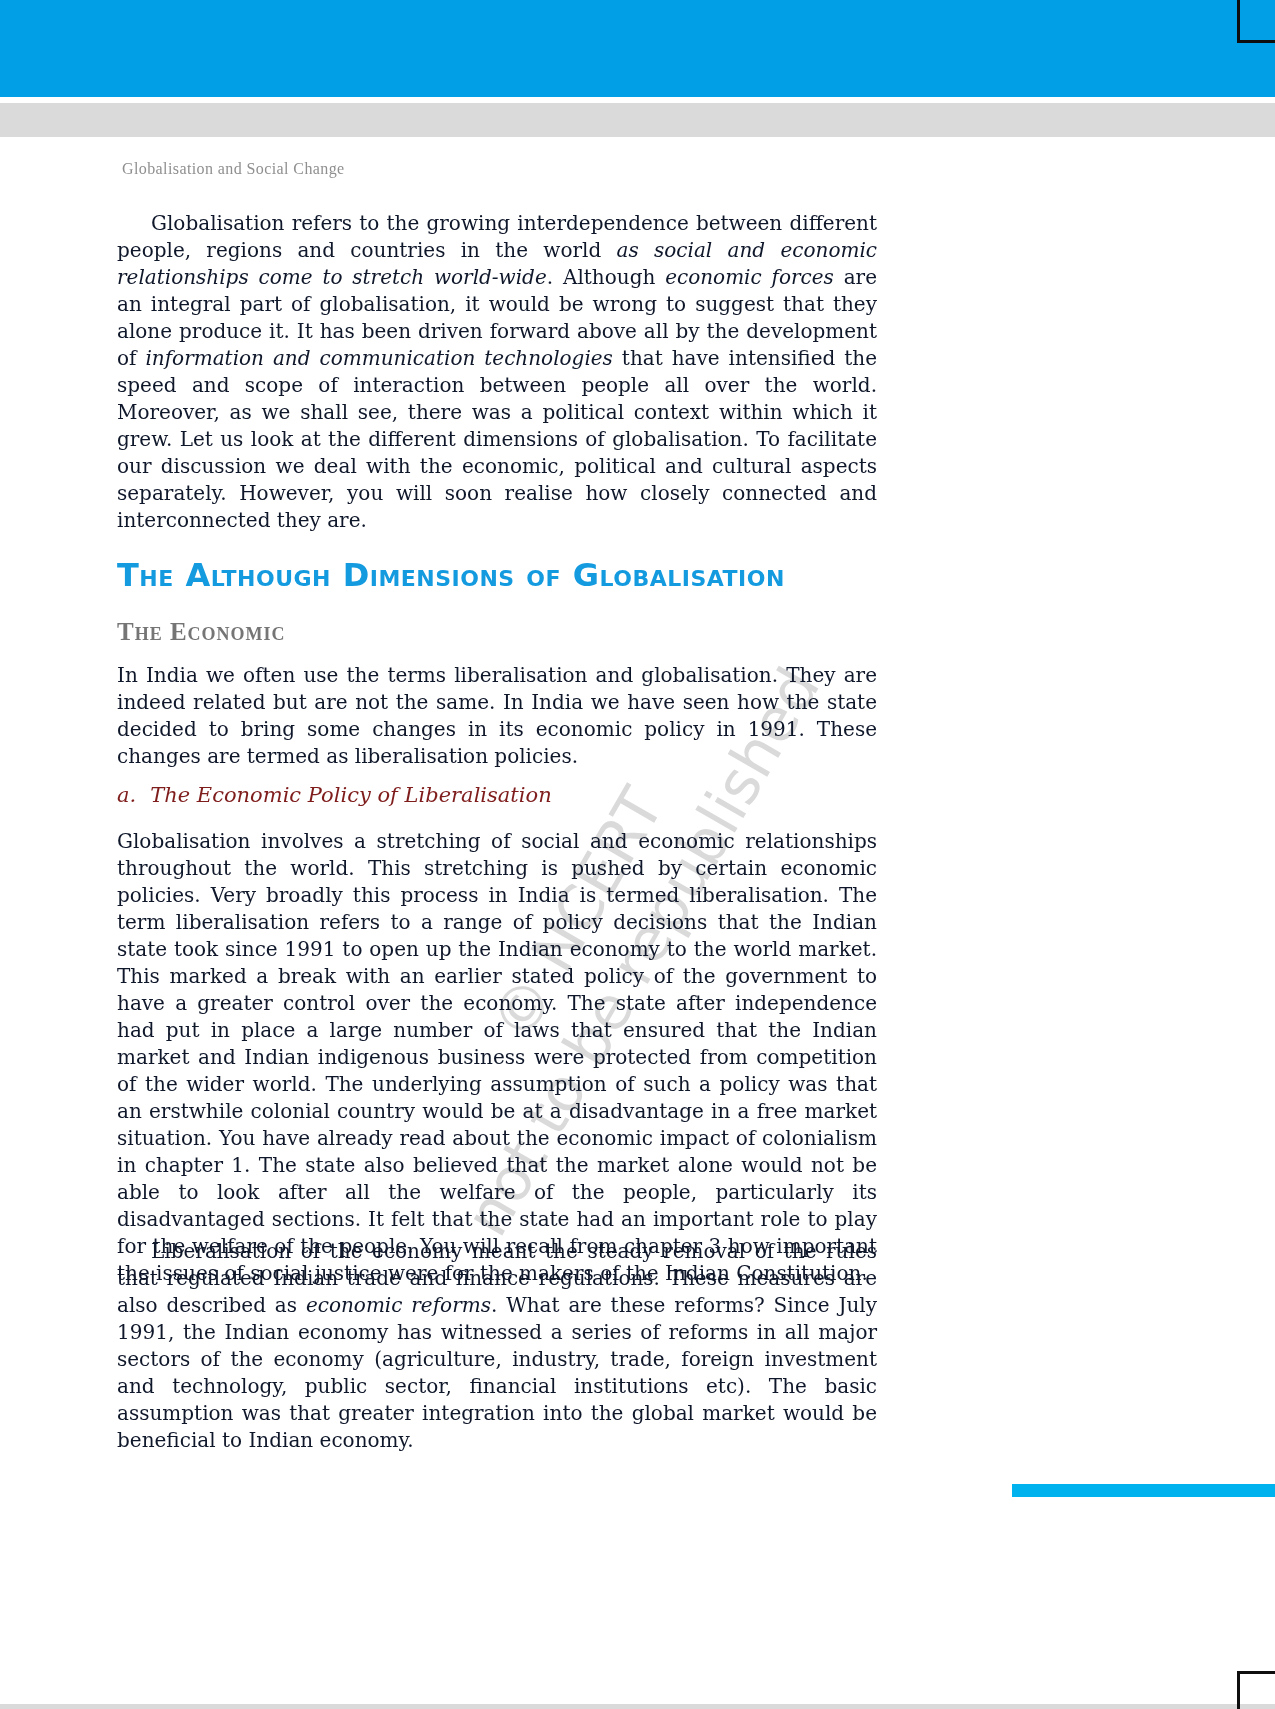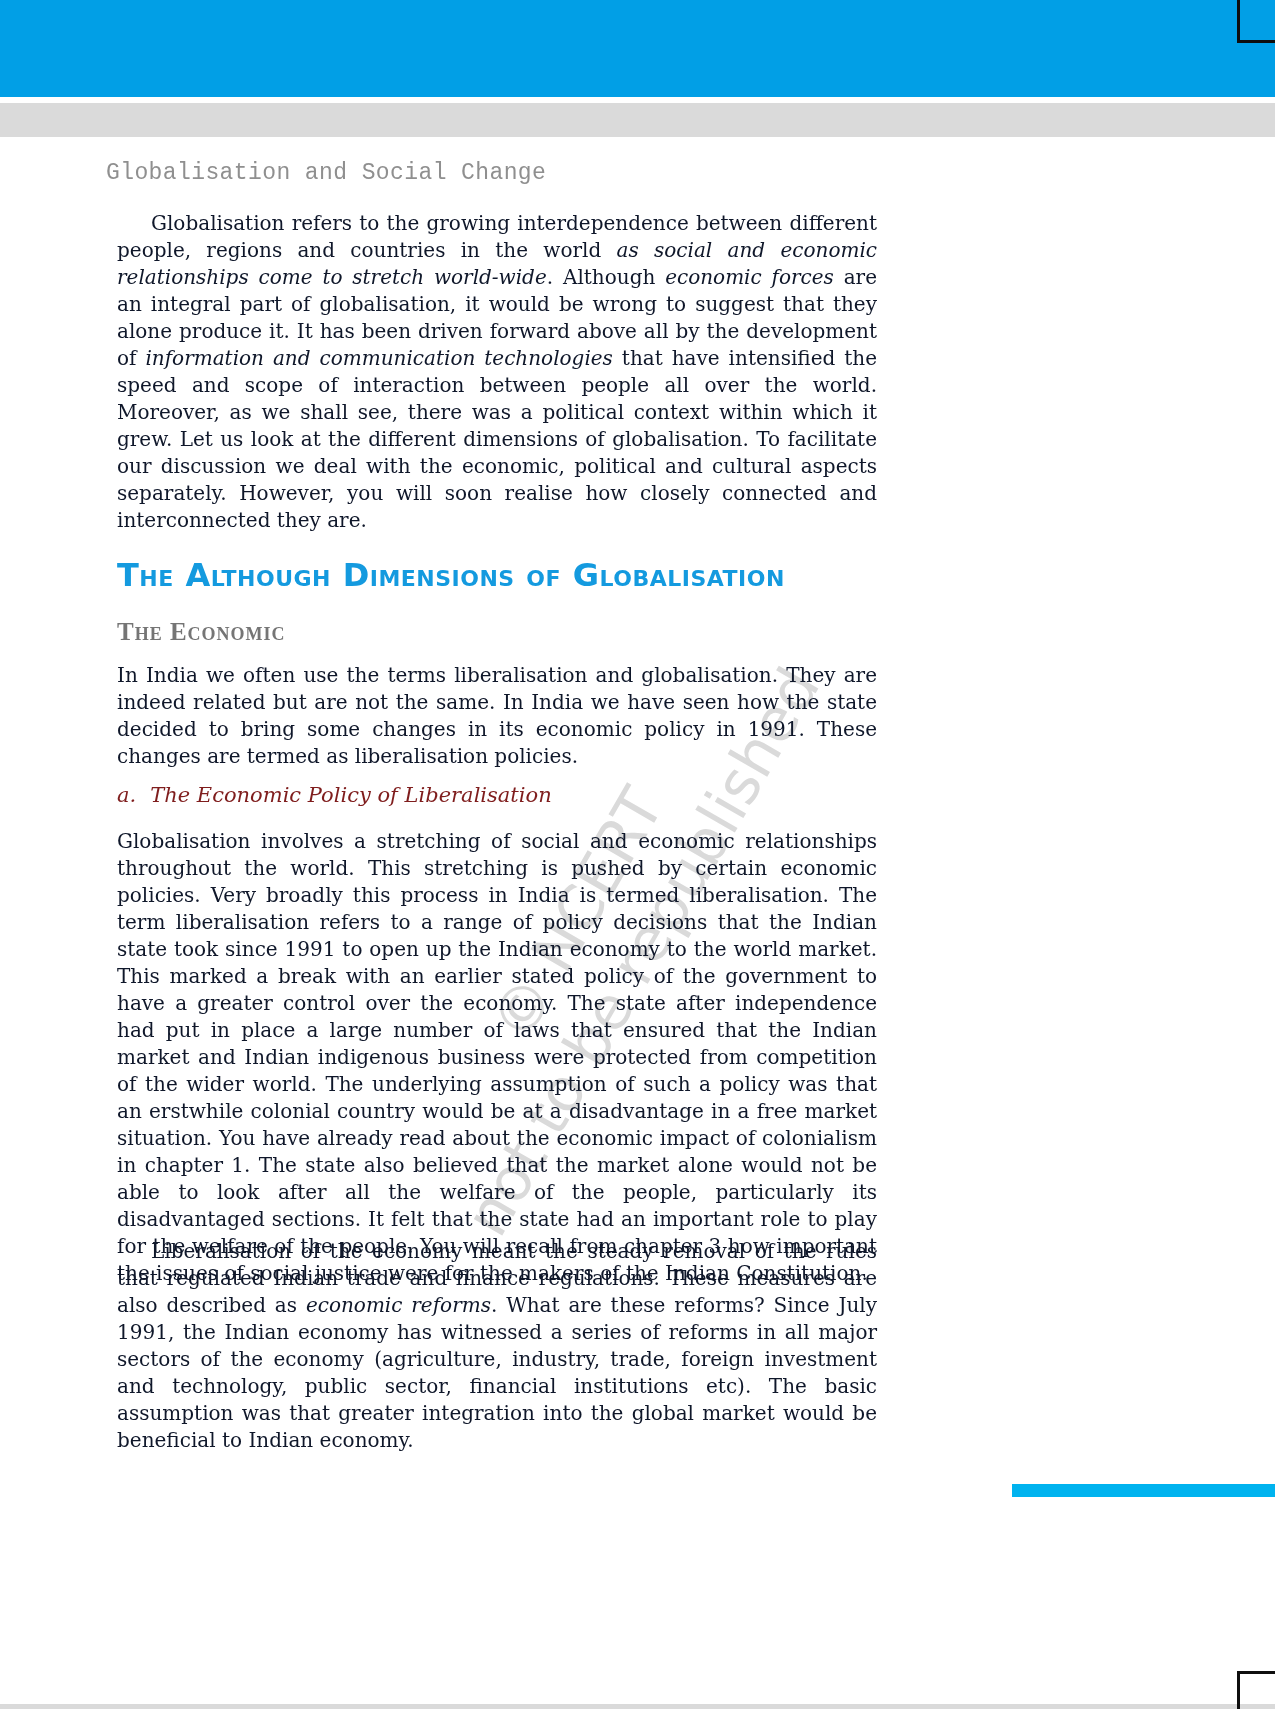--- a/index.html
+++ b/index.html
@@ -12,22 +12,22 @@
   
   .top-blue-bar { position:absolute; left:0; top:0; width:1275px; height:97px;
     background:var(--banner-blue,#019fe6); }
   .top-gray-bar { position:absolute; left:0; top:103px; width:1275px; height:34px;
     background:var(--band-gray,#dadada); }
   .corner-mark { position:absolute; border:3px solid #0e0e0e; background:transparent; }
   .corner-mark.top { left:1237px; top:-12px; width:80px; height:49px; }
   .corner-mark.bottom { left:1237px; top:1671px; width:80px; height:80px; }
 
   .running-head {
-    position:absolute; left:106px; top:160px; z-index:3;
-    font-family:Liberation Mono, monospace; font-size:23px;
+    position:absolute; left:122px; top:160px; z-index:3;
+    font-family:Liberation Serif, serif; font-size:16px;
     color:#8f8f8f; letter-spacing:0.4px;
   }
 
   
   .watermark {
     position:absolute; left:210px; top:858px; width:800px; z-index:1;
     transform:rotate(-60deg);
     font-family:"DejaVu Sans", sans-serif; font-size:60px; line-height:1.25;
     color:#dadada; text-align:center; white-space:nowrap;
   }

